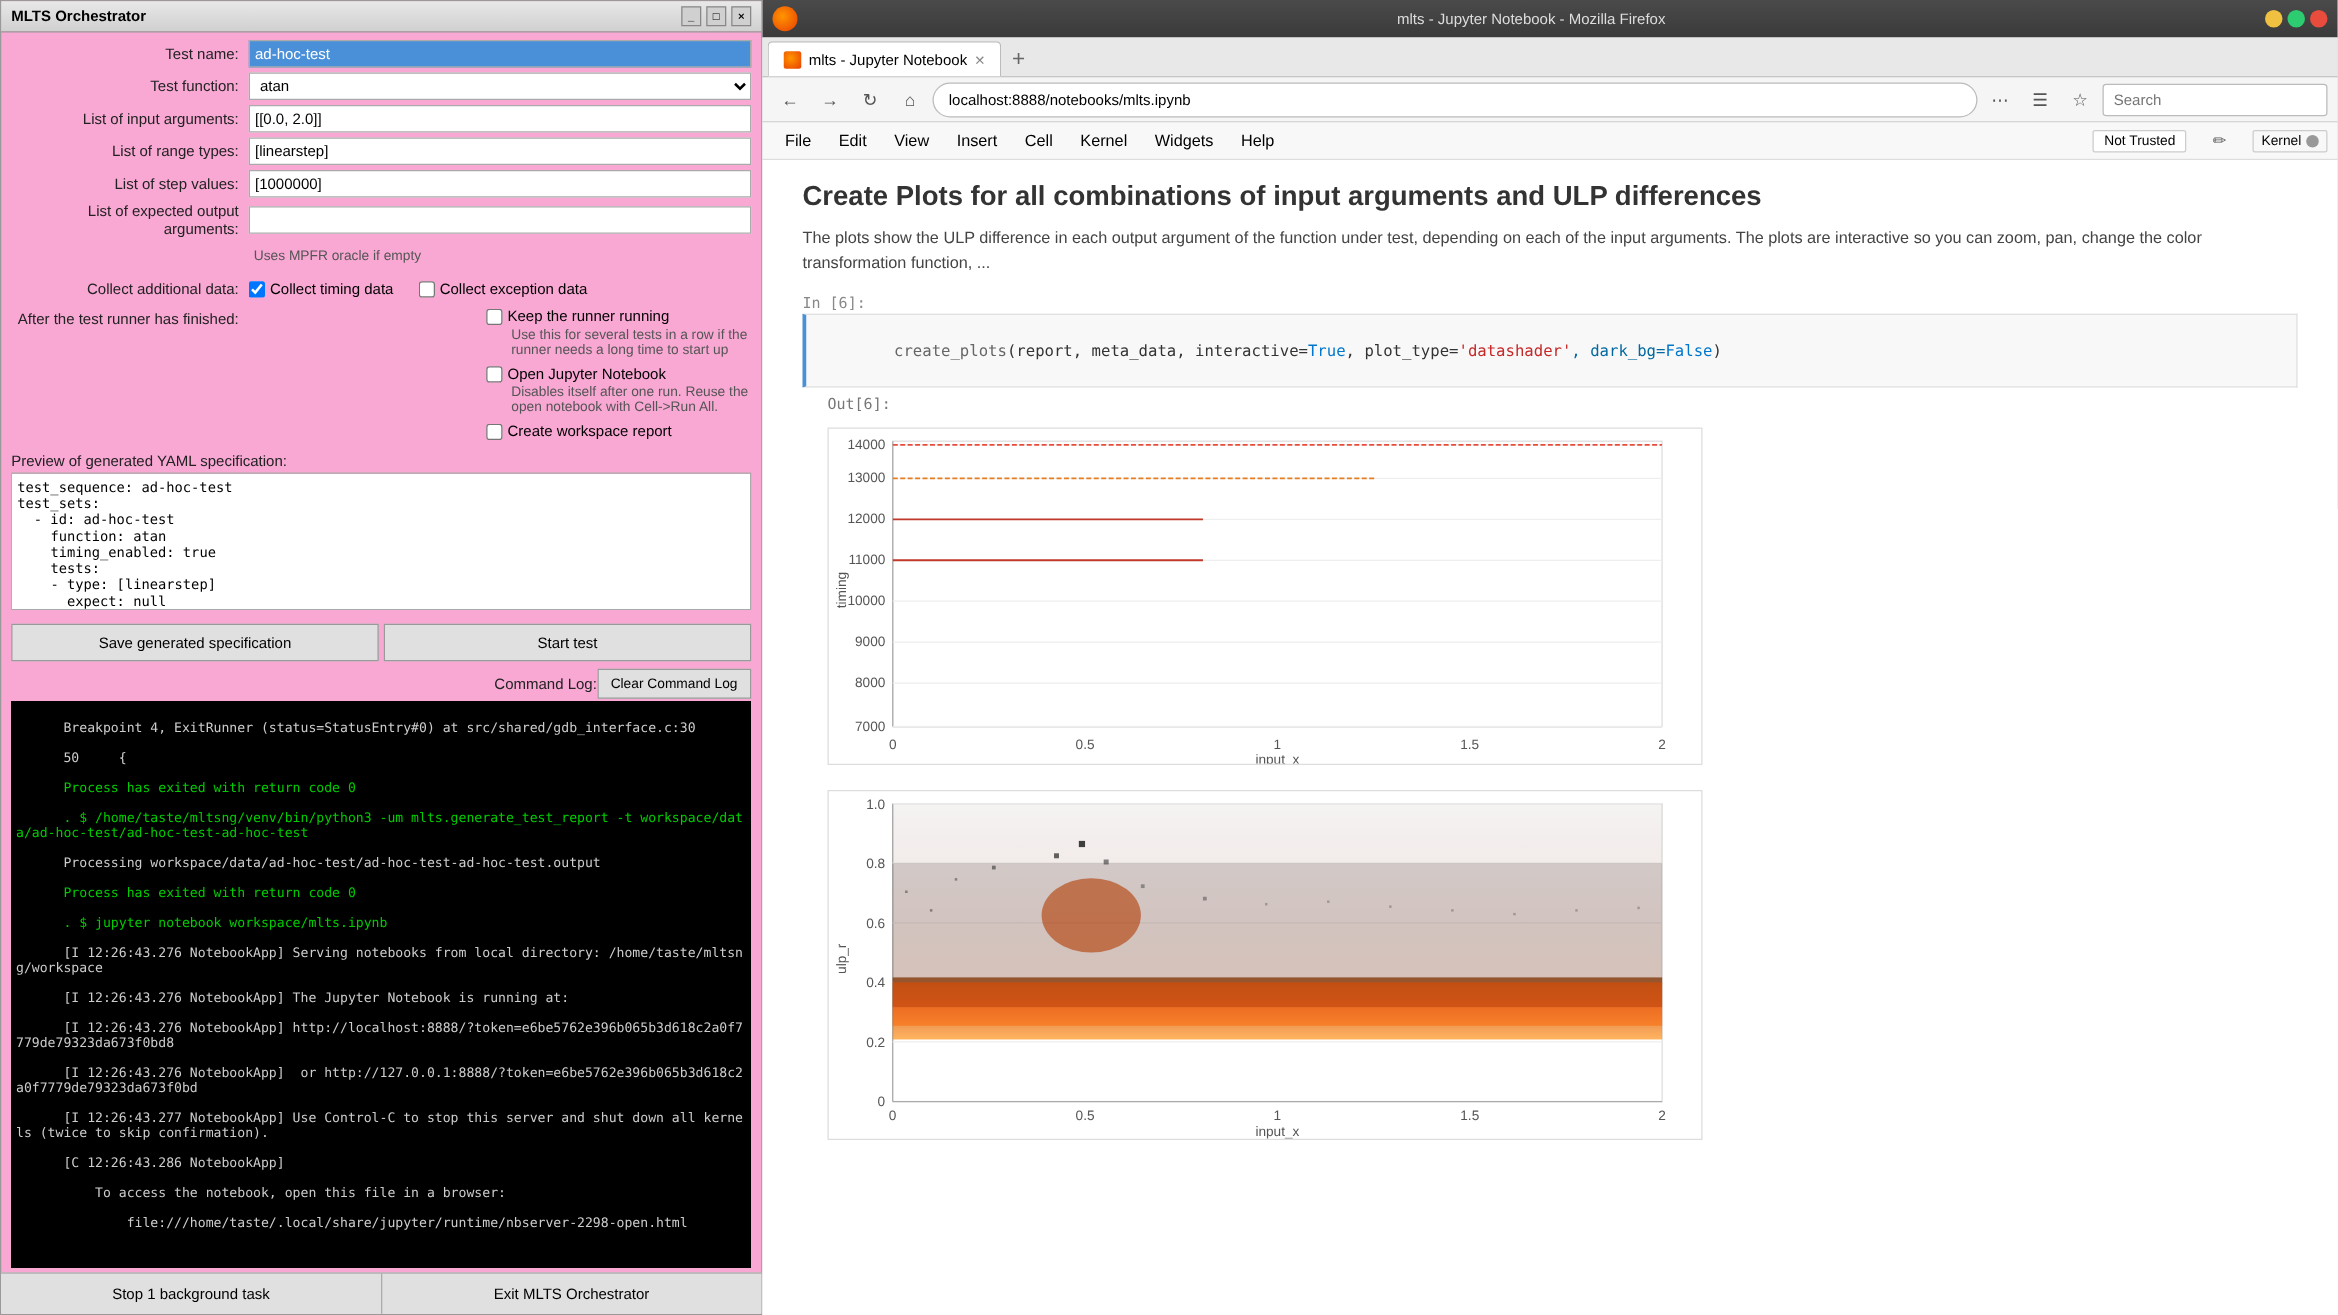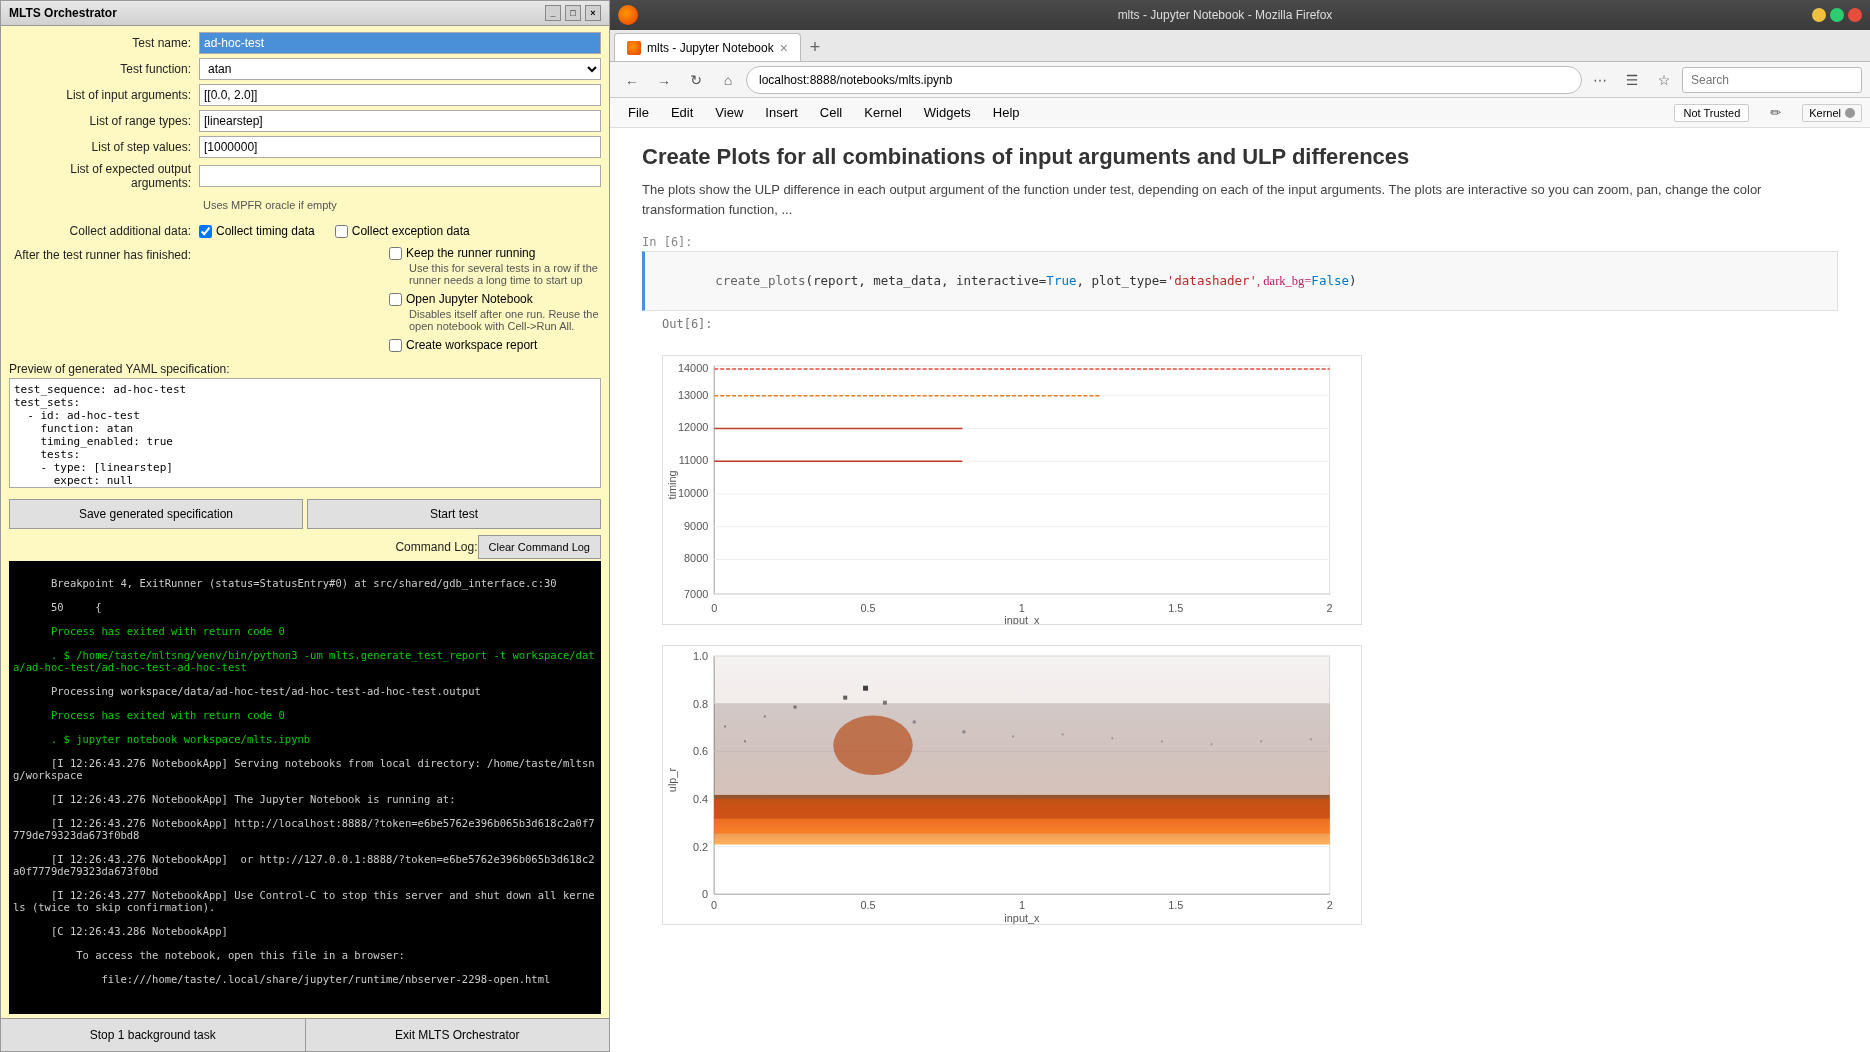--- a/index.html
+++ b/index.html
@@ -3,21 +3,21 @@
   <meta charset="utf-8">
   <style>
     * { box-sizing: border-box; margin: 0; padding: 0; }
     body { font-family: 'Arial', sans-serif; font-size: 12px; background: #c0c0c0; display: flex; flex-direction: row; width: 1870px; height: 1052px; overflow: hidden; }
 
     
     #left-panel {
       width: 610px;
       min-width: 610px;
       height: 1052px;
-      background: #fef9c3;
+      background: #f9a8d4;
       border: 1px solid #999;
       display: flex;
       flex-direction: column;
     }
 
     #title-bar {
       background: linear-gradient(to bottom, #e8e8e8, #d0d0d0);
       border-bottom: 1px solid #999;
       padding: 4px 8px;
       display: flex;
@@ -441,21 +441,21 @@
     }
 
     #notebook-desc {
       font-size: 13px;
       color: #444;
       margin-bottom: 16px;
       line-height: 1.5;
     }
 
     .cell {
-      margin-bottom: 20px;
+      margin-bottom: 8px;
     }
 
     .cell-prompt {
       font-family: monospace;
       font-size: 12px;
       color: #888;
       margin-bottom: 2px;
       white-space: pre;
     }
 
@@ -701,21 +701,21 @@
   </div>
 
   <div id="notebook-content">
 
     <div id="notebook-title">Create Plots for all combinations of input arguments and ULP differences</div>
     <div id="notebook-desc">The plots show the ULP difference in each output argument of the function under test, depending on each of the input arguments. The plots are interactive so you can zoom, pan, change the color transformation function, ...</div>
 
     <div class="cell">
       <div class="cell-prompt">In [6]:</div>
       <div class="cell-input">
-        <span style="color:#666;">create_plots</span><span style="color:#333;">(report, meta_data, interactive=</span><span style="color:#0077cc;">True</span><span style="color:#333;">, plot_type=</span><span style="color:#c62828;">'datashader'</span><span style="color:#be185d;font-family:Liberation Serif, serif;">, dark_bg=</span><span style="color:#0077cc;">False</span><span style="color:#333;">)</span>
+        <span style="color:#666;">create_plots</span><span style="color:#333;">(report, meta_data, interactive=</span><span style="color:#0077cc;">True</span><span style="color:#333;">, plot_type=</span><span style="color:#c62828;">'datashader'</span><span style="color:#0369a1;">, dark_bg=</span><span style="color:#0077cc;">False</span><span style="color:#333;">)</span>
       </div>
       <div class="cell-output">Out[6]:</div>
     </div>
 
     <div id="plots-area">
 
       <div class="plot-container">
         <svg class="plot-svg" viewBox="0 0 700 270">
 
           <rect x="50" y="10" width="620" height="230" fill="#fff" stroke="#ddd"></rect>

